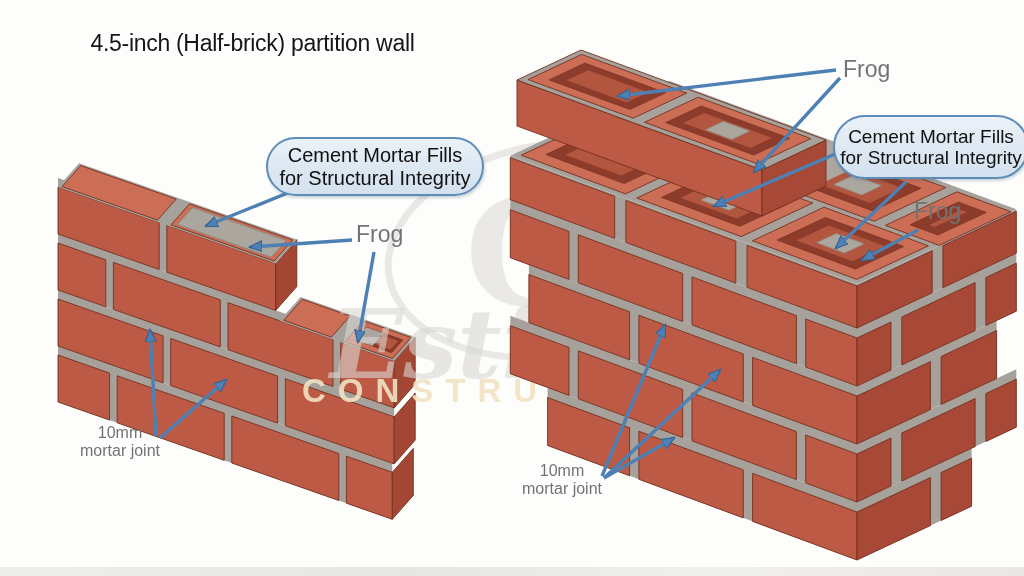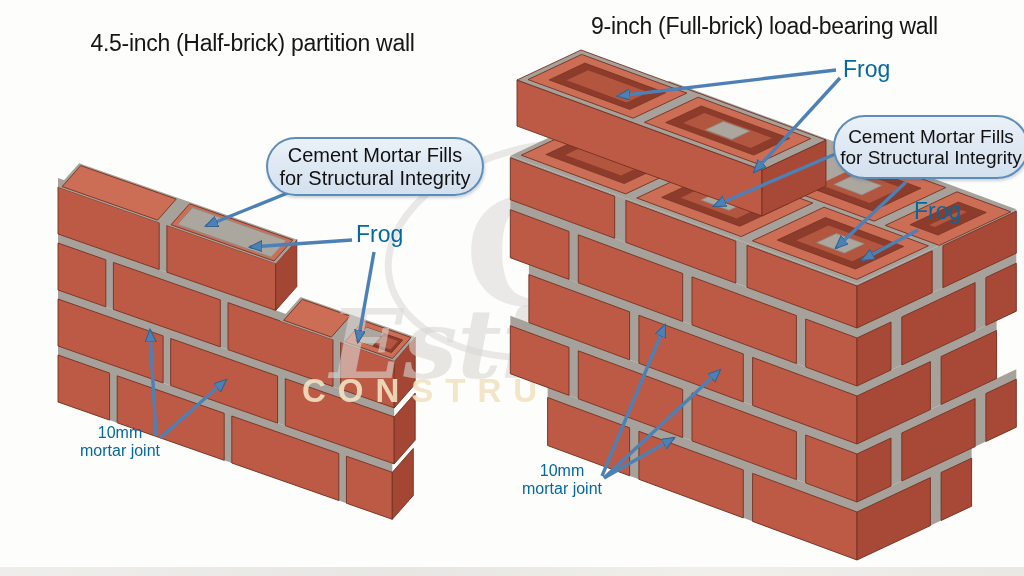--- a/index.html
+++ b/index.html
@@ -1,19 +1,19 @@
 <!DOCTYPE html>
 <html><head>
 <meta charset="utf-8">
 <style>
   html,body{margin:0;padding:0;background:#ffffff;}
   #stage{position:relative;width:1024px;height:576px;overflow:hidden;background:#fdfdfc;
          font-family:"Liberation Sans",sans-serif;}
   #scene{position:absolute;left:0;top:0;width:1024px;height:576px;}
-  .overlay{position:absolute;color:#0369a1;}
+  .overlay{position:absolute;color:#737373;}
   .title{font-size:23px;text-align:center;letter-spacing:-0.3px;color:#161616;}
   .callout{position:absolute;display:flex;flex-direction:column;justify-content:center;
            text-align:center;border-radius:32px;
            background:linear-gradient(180deg,#eaf1f8 0%,#d3e0ee 100%);
            border:2.5px solid #5d8cb8;box-shadow:1px 2px 3px rgba(60,90,120,.25);
            line-height:1.12;color:#111;}
   .callout.left{left:266px;top:137px;width:214px;height:55px;font-size:20px;}
   .callout.right{left:833px;top:115px;width:192px;height:60px;font-size:19px;}
   .frog-label{font-size:23px;}
   .mortar-label{font-size:16px;text-align:center;line-height:1.12;}
@@ -157,21 +157,20 @@
         <line x1="840" y1="152" x2="714" y2="206" stroke="#4d80b4" stroke-width="3.4" marker-end="url(#ah)"></line>
         <line x1="906" y1="182" x2="836" y2="248" stroke="#4d80b4" stroke-width="3.4" marker-end="url(#ah)"></line>
         <line x1="918" y1="230" x2="862" y2="260" stroke="#4d80b4" stroke-width="3.4" marker-end="url(#ah)"></line>
         <line x1="602" y1="476" x2="665" y2="325" stroke="#4d80b4" stroke-width="3.4" marker-end="url(#ah)"></line>
         <line x1="604" y1="478" x2="720" y2="370" stroke="#4d80b4" stroke-width="3.4" marker-end="url(#ah)"></line>
         <line x1="604" y1="478" x2="674" y2="438" stroke="#4d80b4" stroke-width="3.4" marker-end="url(#ah)"></line>
       </g>
     </svg>
 
   <div class="overlay title" style="left:40px;top:30px;width:425px;">4.5-inch (Half-brick) partition wall</div>
-  <div class="overlay title" style="left:552px;top:13px;width:425px;">9-inch (Full-brick) load-bearing wall</div>
 
   <div class="callout left">
     <span>Cement Mortar Fills</span>
     <span>for Structural Integrity</span>
   </div>
   <div class="callout right">
     <span>Cement Mortar Fills</span>
     <span>for Structural Integrity</span>
   </div>
 

